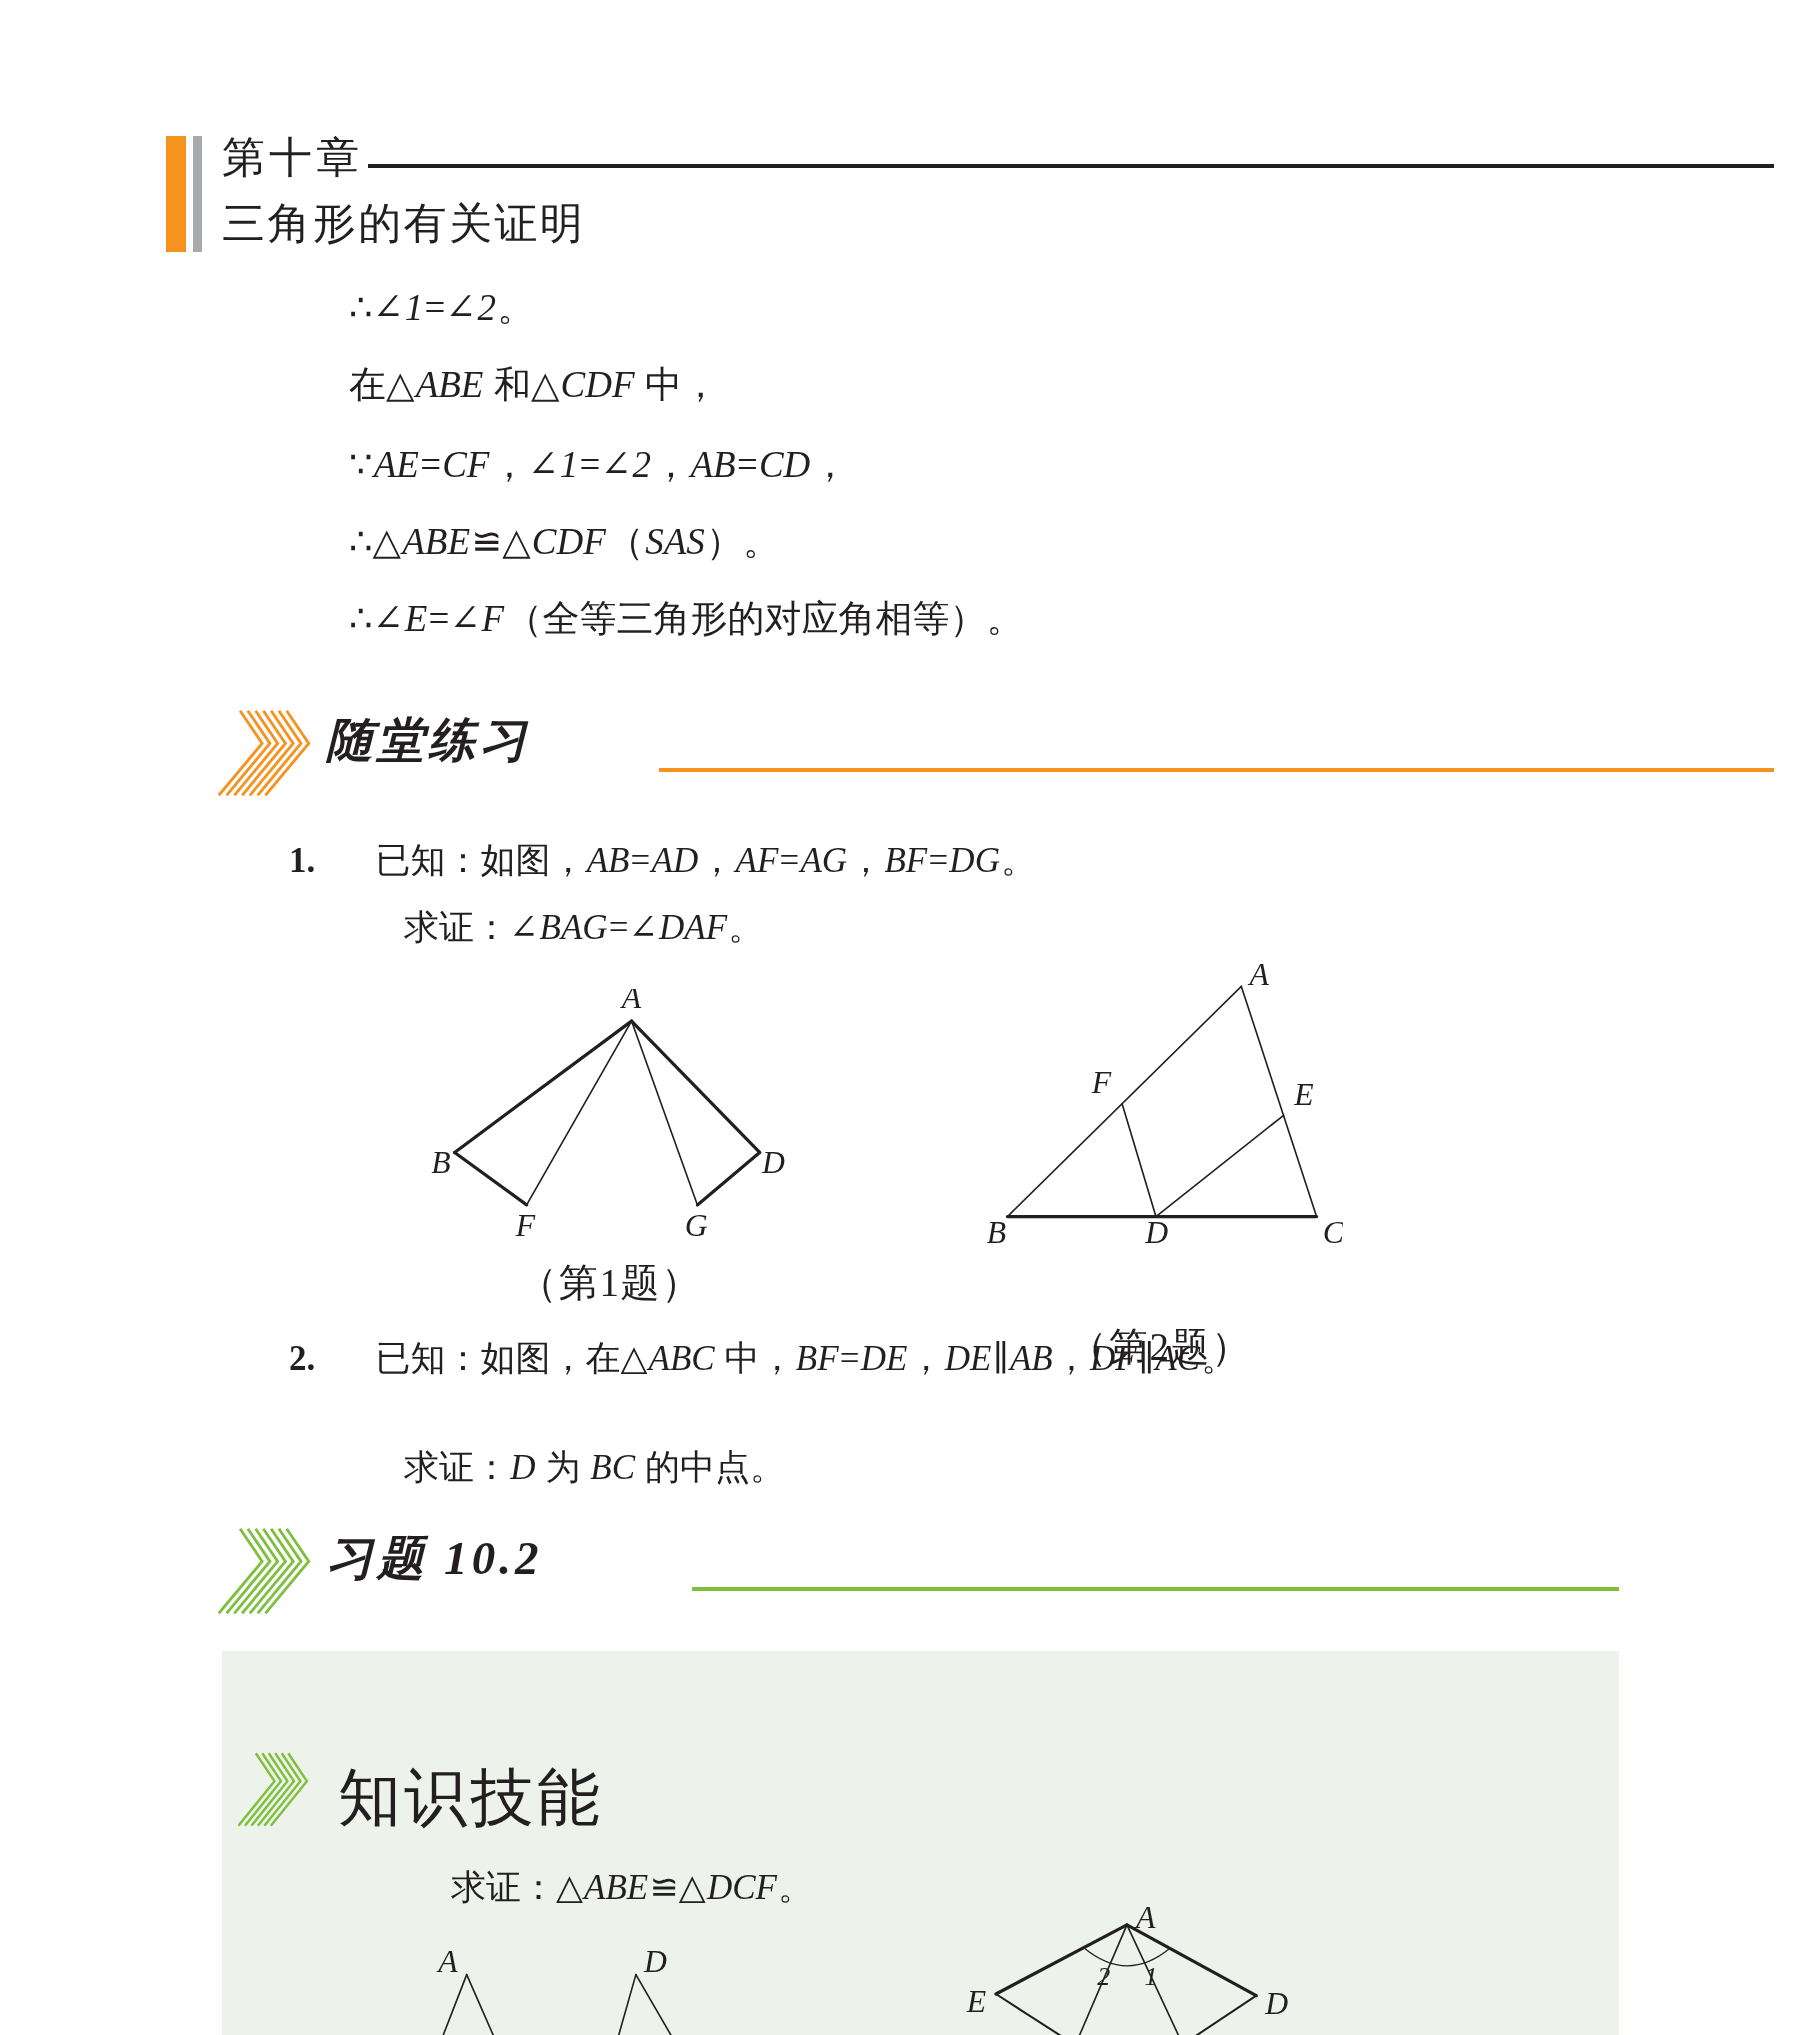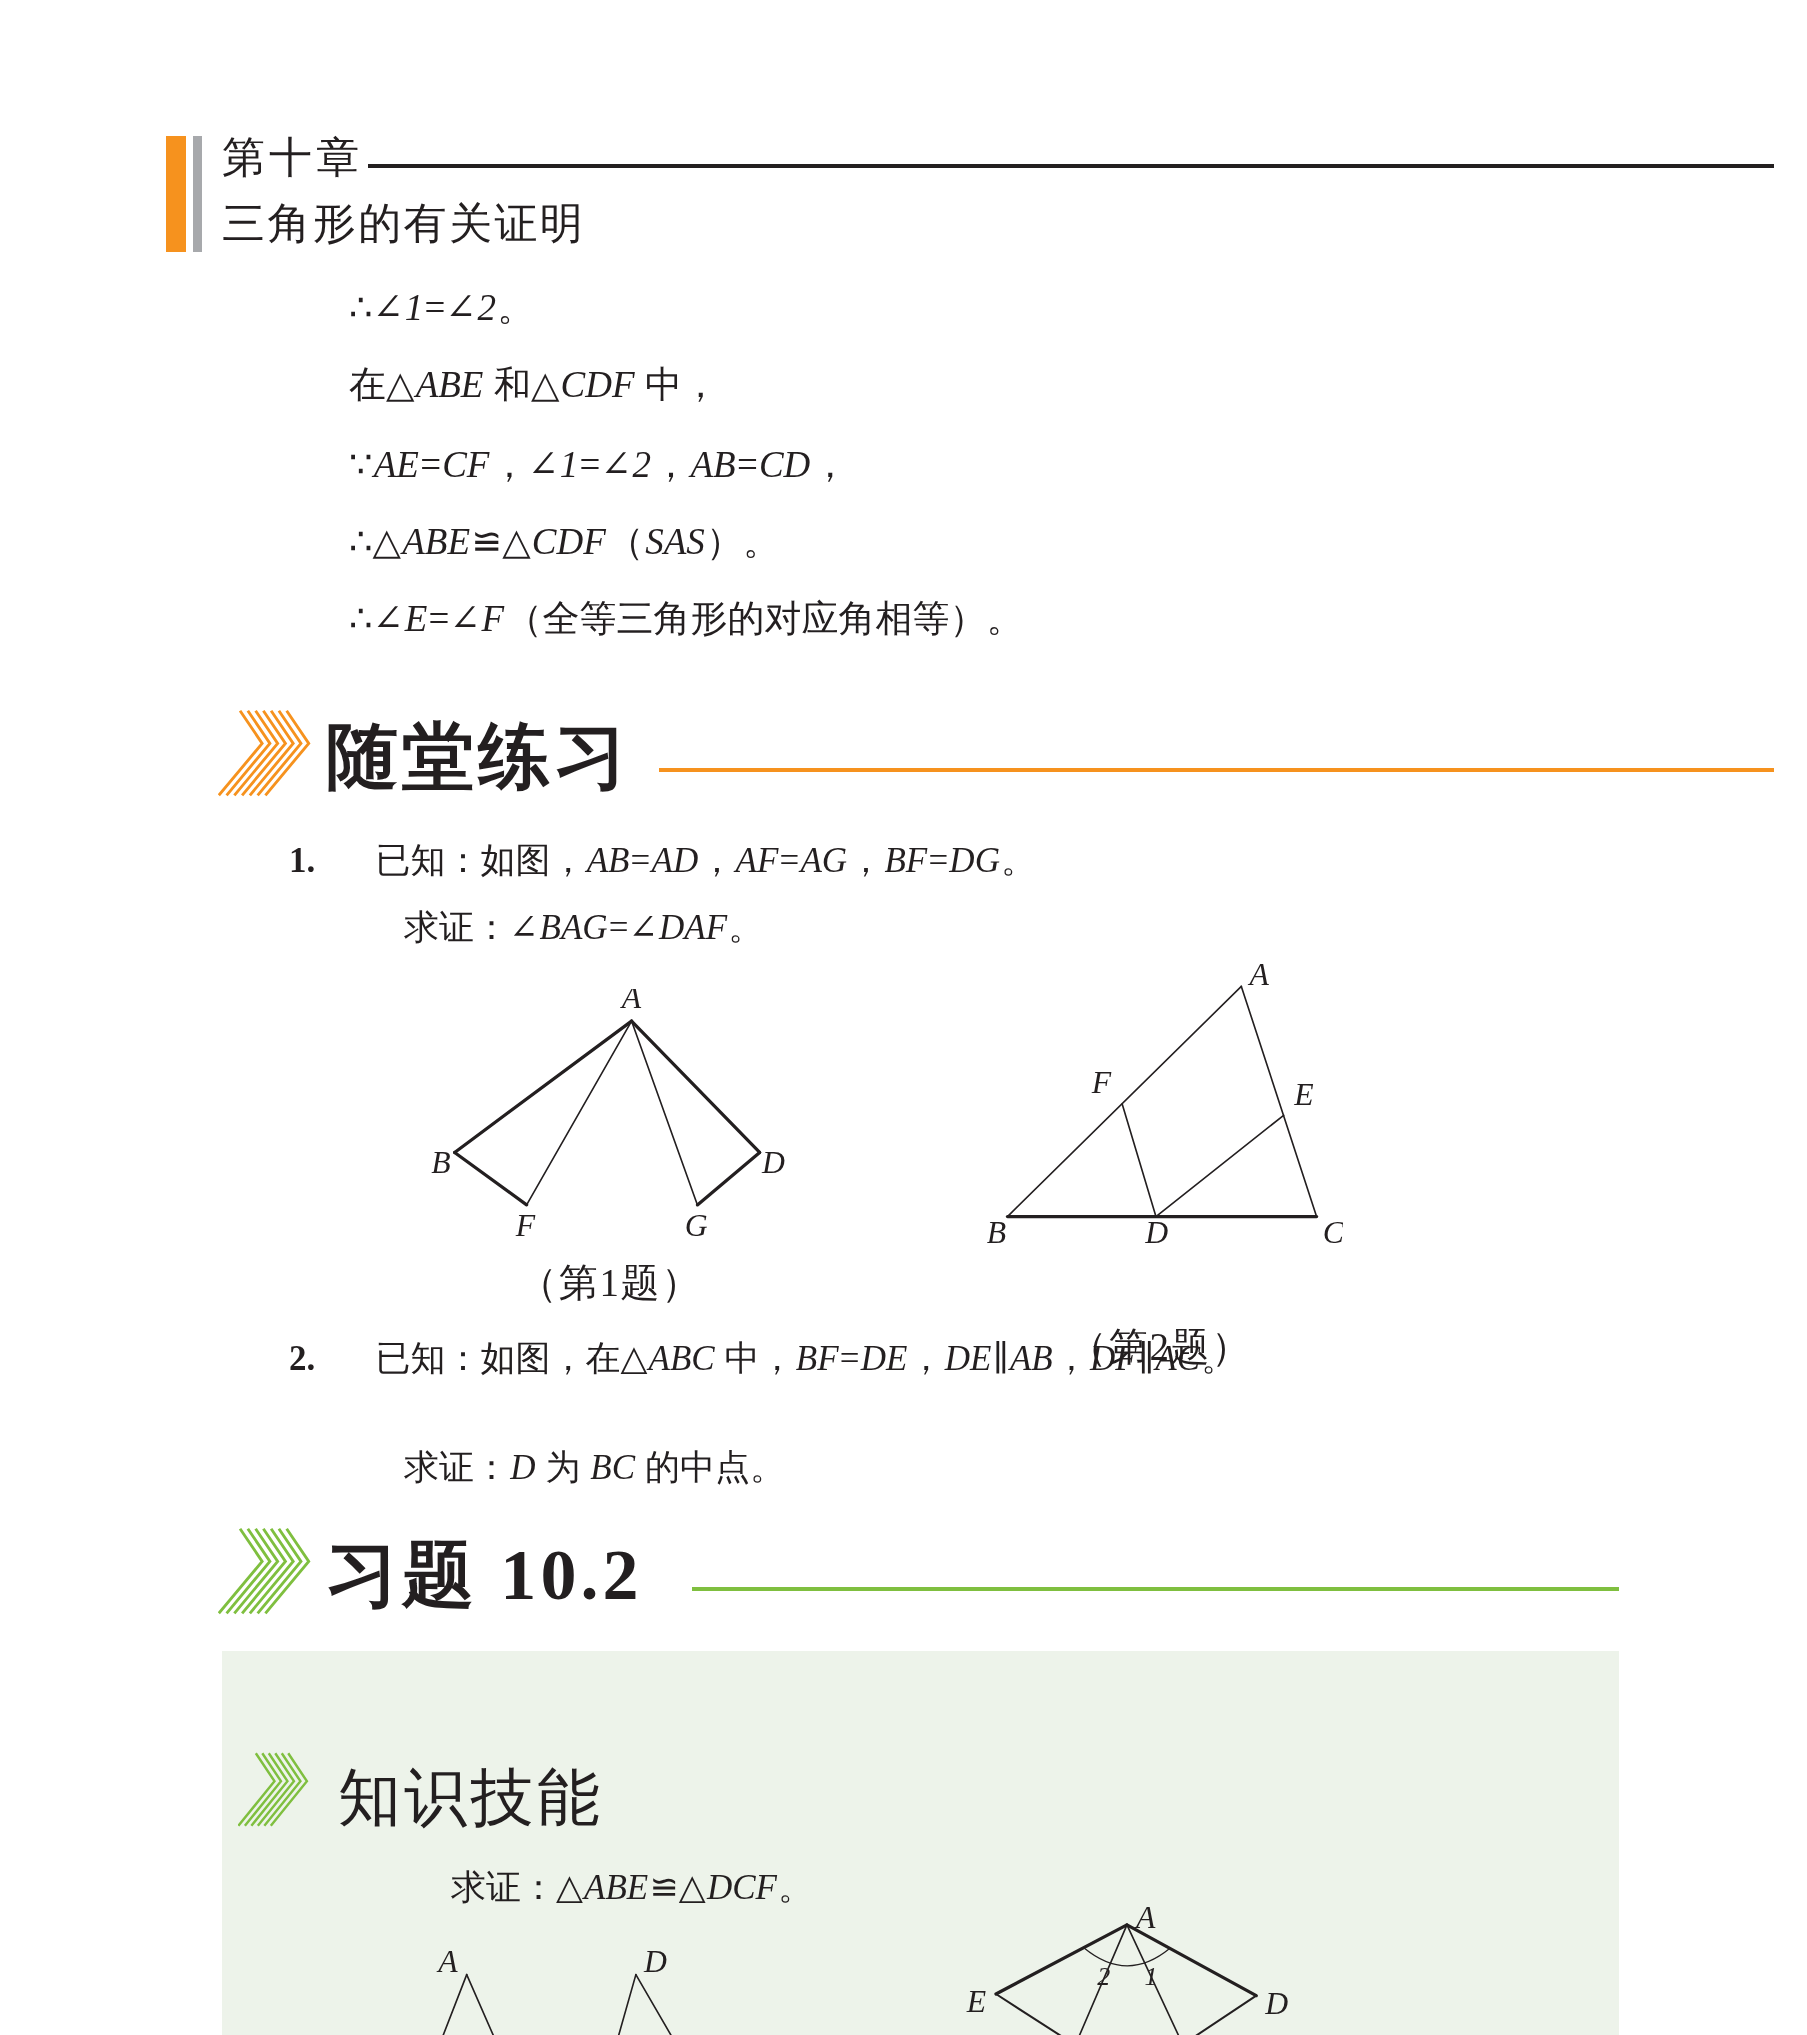--- a/index.html
+++ b/index.html
@@ -15,21 +15,21 @@
   .chap-num   { left:222px; top:129px; font-size:43px; font-family:Liberation Serif, serif; letter-spacing:4.1px; }
   .chap-rule  { left:368px; top:164px; width:1406px; height:3.7px; background:#231f20; }
   .chap-title { left:222px; top:195px; font-size:43px; font-family:"Liberation Sans","DejaVu Sans",sans-serif; letter-spacing:2.4px; }
 
   
   .math { font-size:37px; white-space:nowrap;margin-left:48px; }
   .math i { font-style:italic; padding:0 1.2px; }
   .proof-line { left:301px; }
 
   
-  .sec-title { font-size:72px; font-weight:bold; letter-spacing:4.1px; }
+  .sec-title { font-size:47px; font-weight:bold; letter-spacing:4.1px;font-style:italic; }
   .sec-rule  { height:3.7px; }
   .rule-orange { background:var(--orange); }
   .rule-green  { background:var(--green); }
 
   
   .panel { left:222px; top:1651px; width:1397px; height:588px; background:var(--panel); }
 
   .sub-title { font-size:63px; font-weight:normal; font-family:"Liberation Sans","DejaVu Sans",sans-serif; letter-spacing:3.3px; }
 
   

